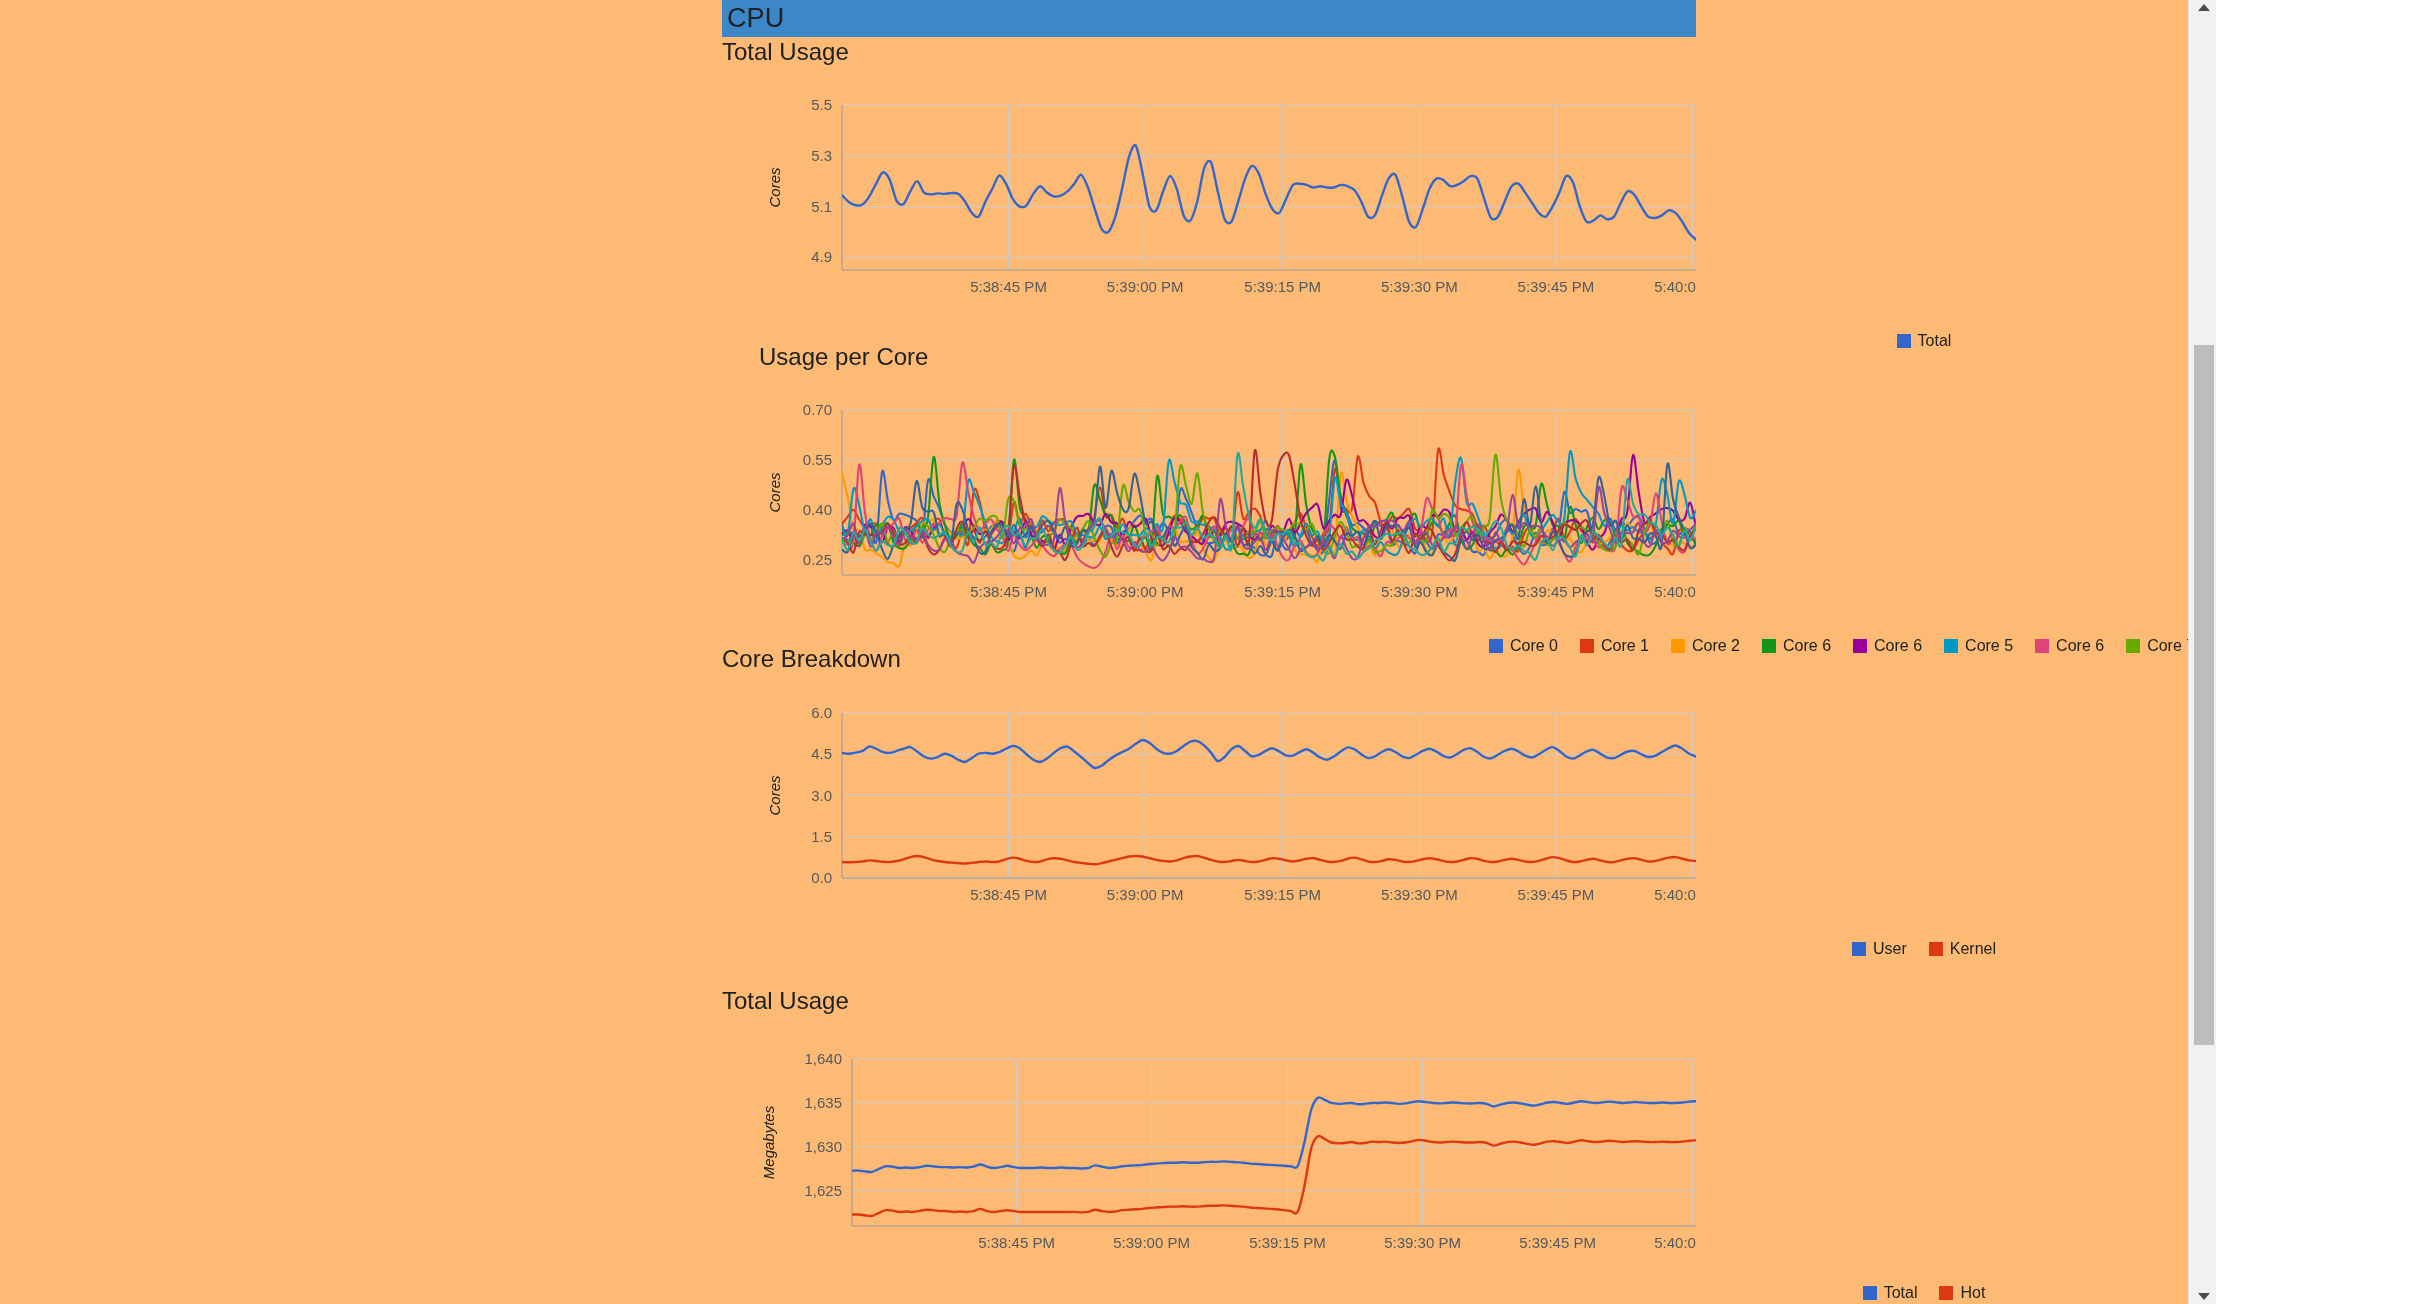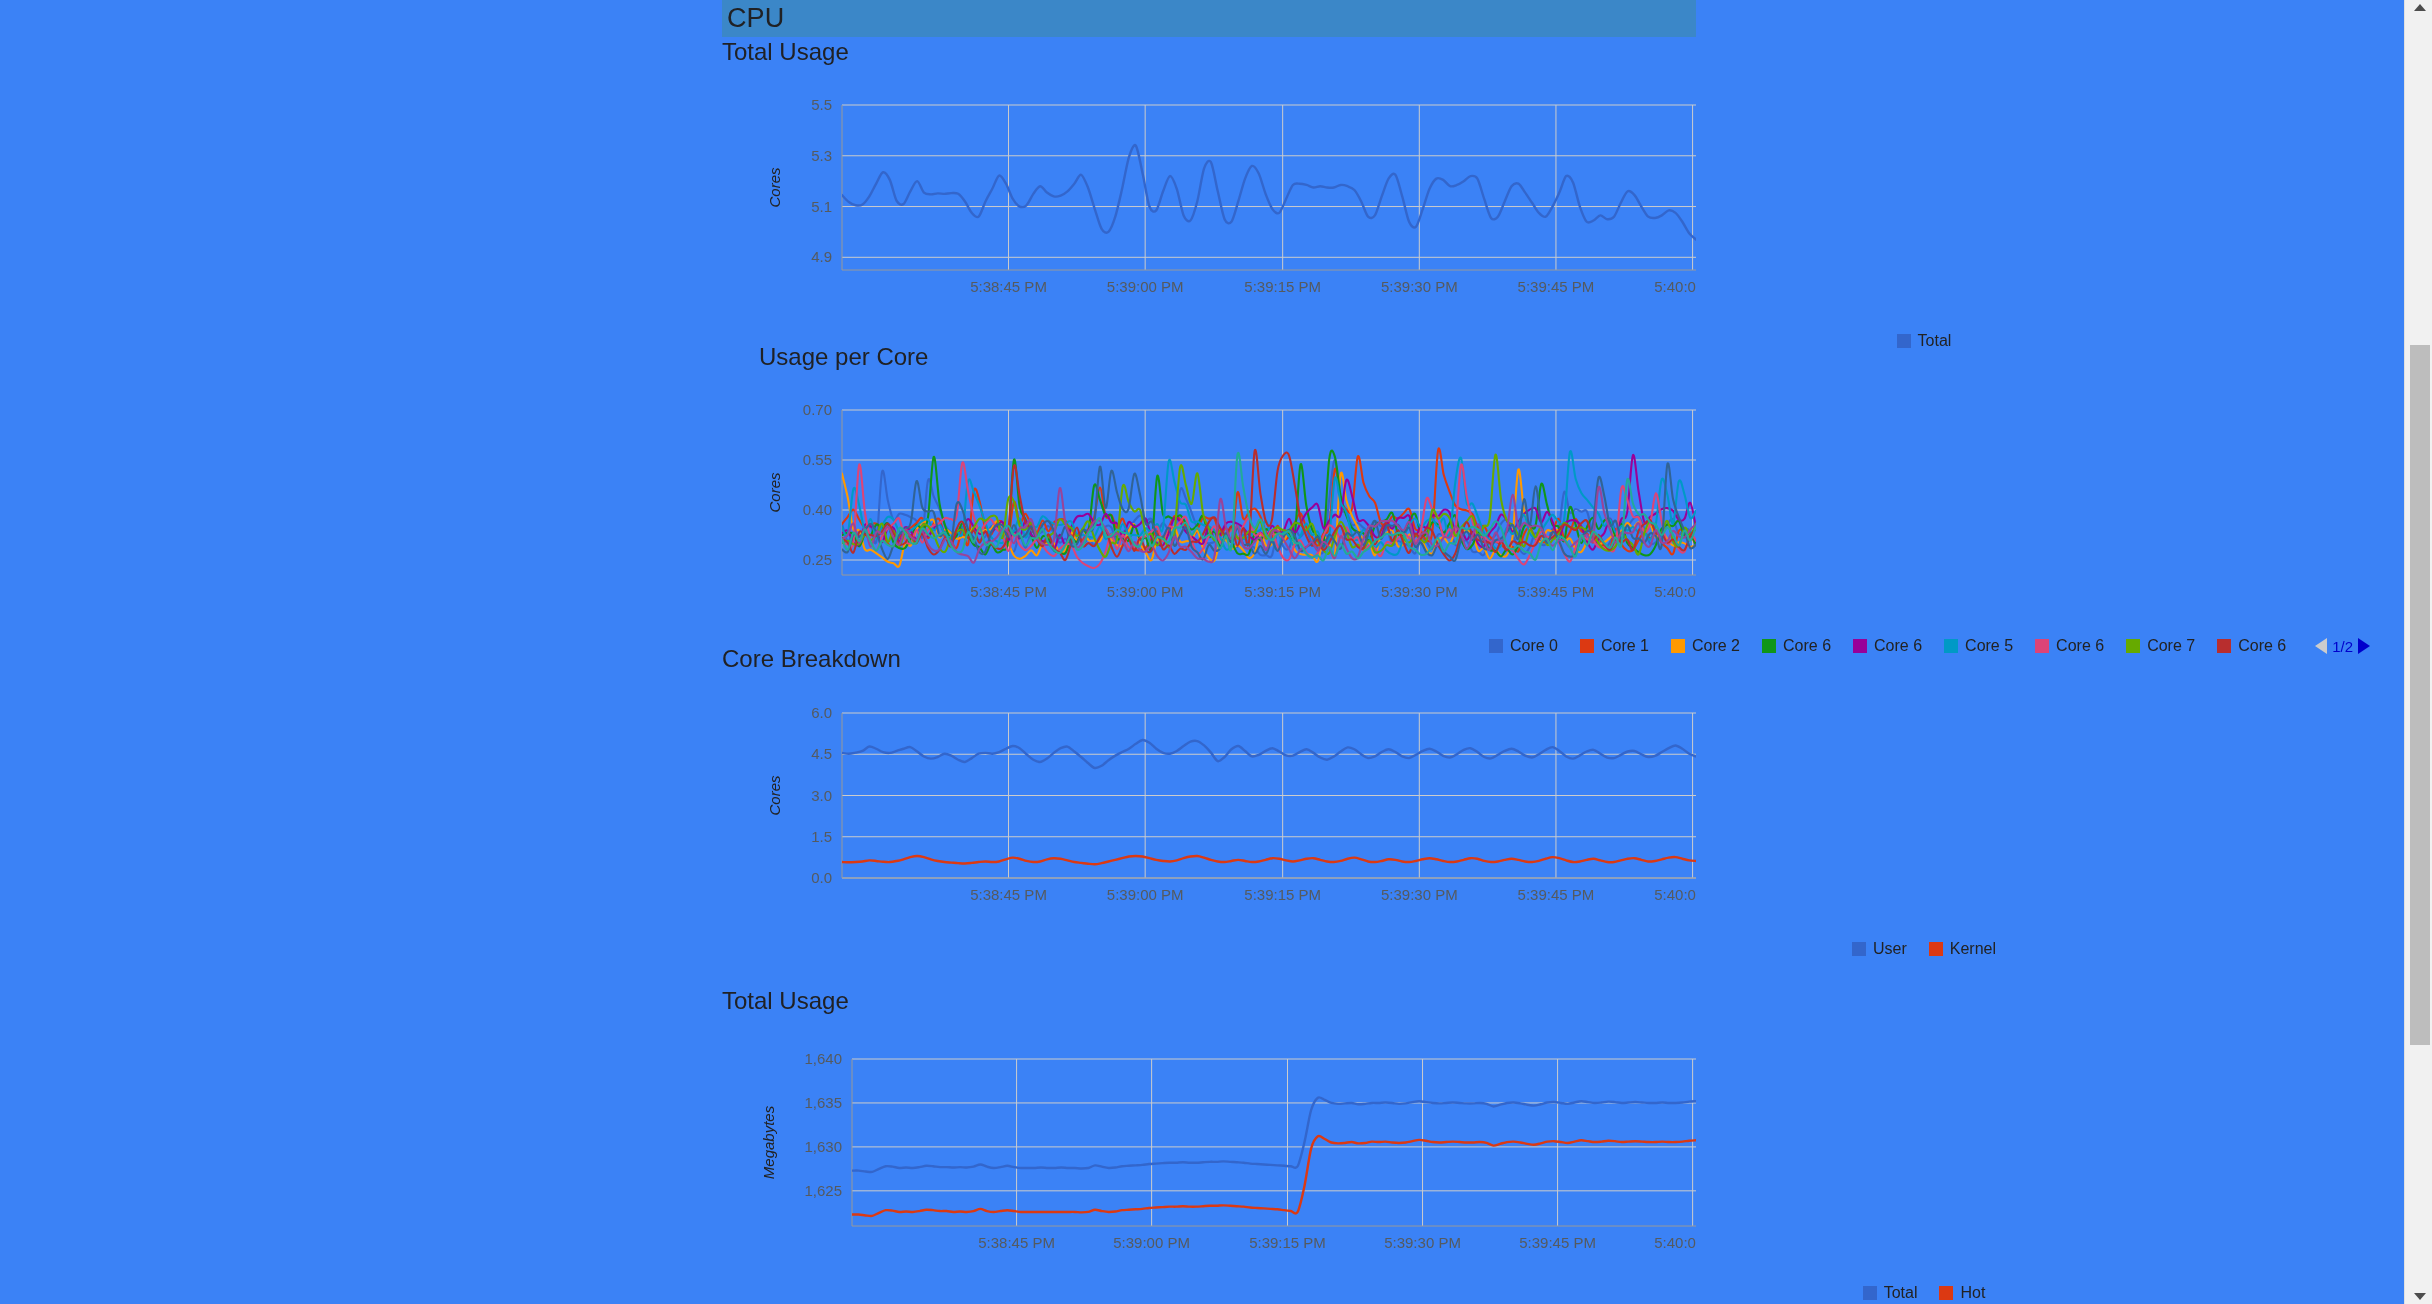--- a/index.html
+++ b/index.html
@@ -4,22 +4,22 @@
 <style>
   html, body {
     margin: 0; padding: 0;
     background: #ffffff;
     width: 2432px; height: 1304px;
     overflow: hidden;
     font-family: "Liberation Sans", sans-serif;
   }
   #page {
     position: relative;
-    width: 2432px; height: 1304px;
-    background: #3b82f6;
+    width: 2216px; height: 1304px;
+    background: #fdba74;
     overflow: hidden;
   }
   .content {
     position: absolute;
     left: 0; top: 0;
     width: 2404px;
     height: 1304px;
   }
   
   .section-banner {

